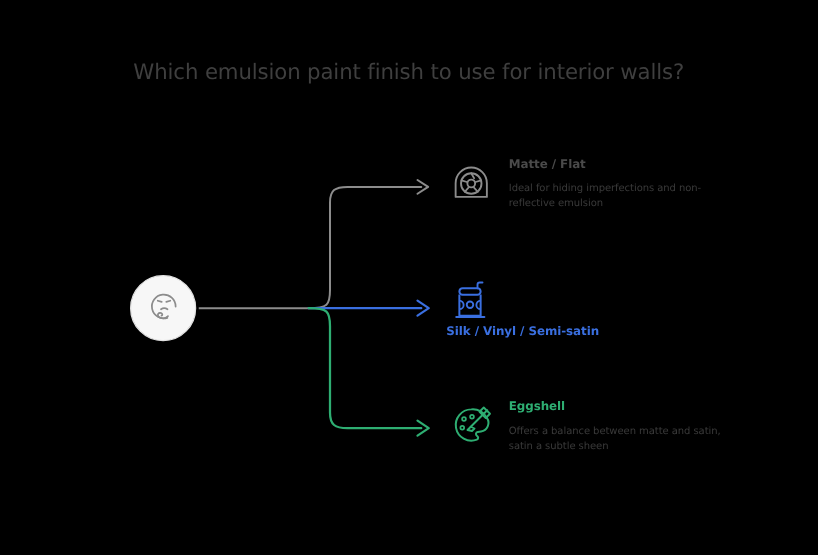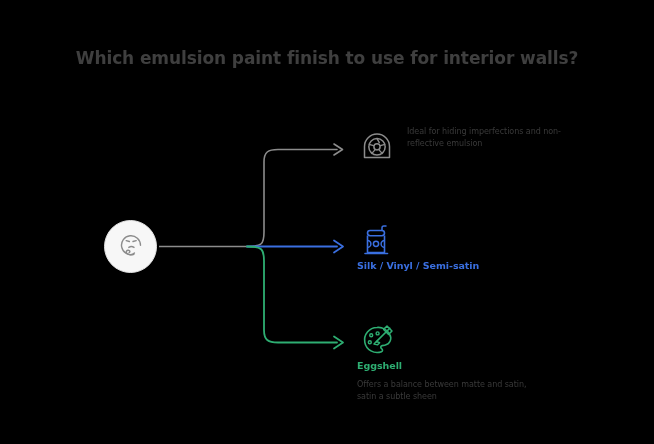--- a/index.html
+++ b/index.html
@@ -17,21 +17,21 @@
   }
 
   
   #page-title {
     position: absolute;
     left: 0;
     top: 48px;
     width: 654px;
     text-align: center;
     font-size: 17px;
-    font-weight: bold;
+    font-weight: normal;
     letter-spacing: -0.1px;
     color: #3f3f3f;
   }
 
   
   #hub-node {
     position: absolute;
     left: 104px;
     top: 220px;
     width: 53px;
@@ -82,21 +82,21 @@
   }
   .branch-desc {
     font-size: 8px;
     line-height: 11.5px;
     color: #3a3a3a;
     letter-spacing: -0.05px;
   }
 
   #branch-1 { left: 357px; top: 126px; }
   #branch-2 { left: 357px; top: 220px; flex-direction: column; }
-  #branch-3 { left: 357px; top: 320px; flex-direction: column; }
+  #branch-3 { left: 357px; top: 320px; }
 
   #branch-1 .branch-heading { color: #4a4a4a; }
   #branch-2 .branch-heading { color: #3a6fe0; }
   #branch-3 .branch-heading { color: #2eae72; }
 
   
   #footer-brand {
     position: absolute;
     left: 26px;
     top: 405px;
@@ -156,20 +156,21 @@
     <span class="branch-icon">
       <svg width="36" height="36" viewBox="0 0 36 36">
         <path d="M5.5 29.5 L5.5 18.5 a12.5 12.5 0 0 1 25 0 L30.5 29.5 Z" fill="none" stroke="#8c8c8c" stroke-width="1.5" stroke-linejoin="round"></path>
         <circle cx="18" cy="18.8" r="8.2" fill="none" stroke="#8c8c8c" stroke-width="1.5"></circle>
         <circle cx="18" cy="18.8" r="3.1" fill="none" stroke="#8c8c8c" stroke-width="1.5"></circle>
         <path d="M18 10.6 L20.3 14.6 M25.8 16.3 L21.5 17.6 M23.2 25.4 L20.2 22.1
                  M12.8 25.4 L15.8 22.1 M10.2 16.3 L14.5 17.6" fill="none" stroke="#8c8c8c" stroke-width="1.4" stroke-linecap="round"></path>
       </svg>
     </span>
     <span class="branch-text">
+      <span class="branch-heading" style="display:block">Matte / Flat</span>
       <span class="branch-desc" style="display:block">Ideal for hiding imperfections and non-reflective emulsion</span>
     </span>
   </div>
 
   <div class="branch" id="branch-2">
     <span class="branch-icon">
       <svg width="36" height="36" viewBox="0 0 36 36">
         <path d="M8.5 13.5 L8.5 30.5 L25.5 30.5 L25.5 13.5" fill="none" stroke="#3a6fe0" stroke-width="1.6" stroke-linejoin="round"></path>
         <rect x="8.5" y="8.5" width="17" height="5.2" rx="2.6" fill="none" stroke="#3a6fe0" stroke-width="1.6"></rect>
         <path d="M23 8.6 L23 5.8 a1.8 1.8 0 0 1 1.8 -1.8 L27 4" fill="none" stroke="#3a6fe0" stroke-width="1.5" stroke-linecap="round"></path>

